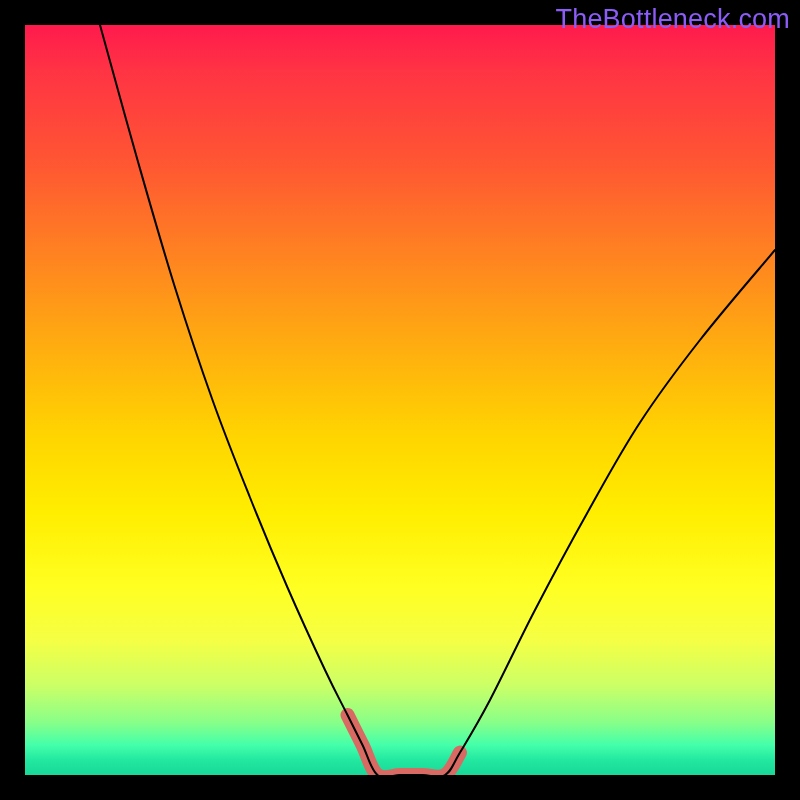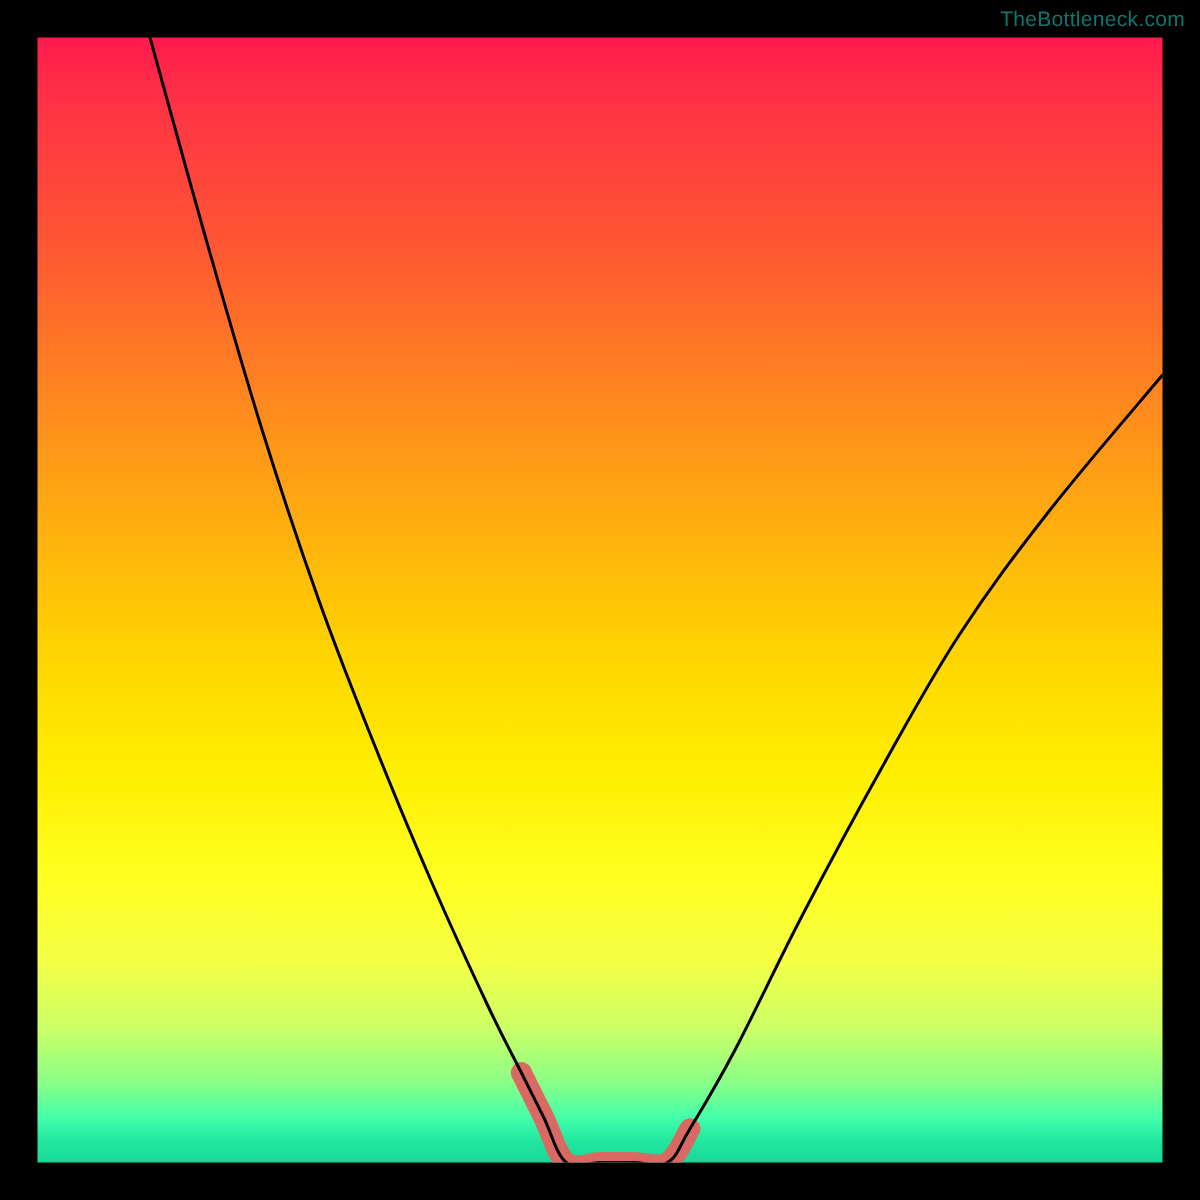--- a/index.html
+++ b/index.html
@@ -37,22 +37,22 @@
       #88ff88 93%,
       #44ffaa 96%,
       #22e8a0 98%,
       #18d898 100%
     );
   }
   .watermark {
     position: absolute;
     top: 4px;
     right: 10px;
-    color: #0f766e;
-    font-size: 14px;
+    color: #8b5cf6;
+    font-size: 27px;
     font-weight: 500;
     letter-spacing: 0.2px;
     z-index: 10;
     text-align: center;
   }
   svg.curves {
     position: absolute;
     left: 0;
     top: 0;
     width: 750px;

